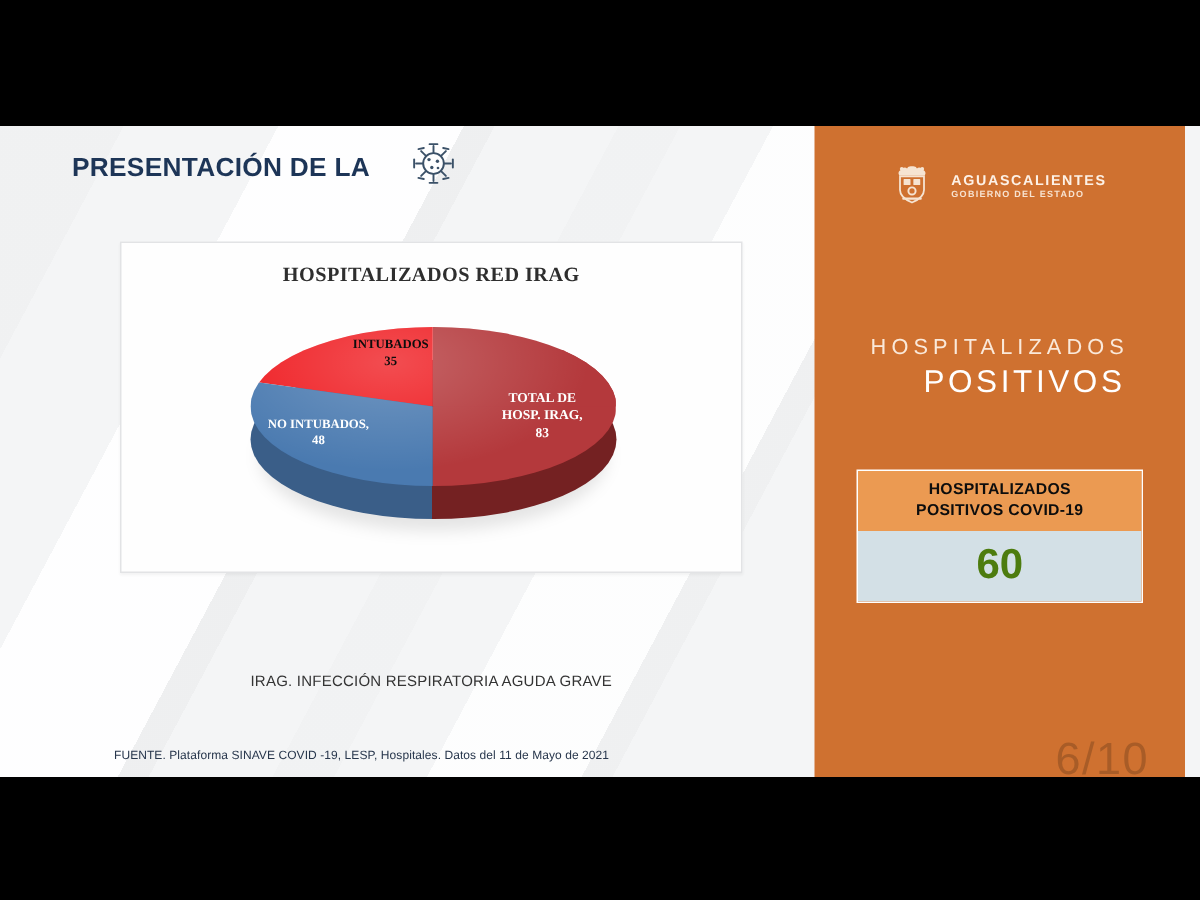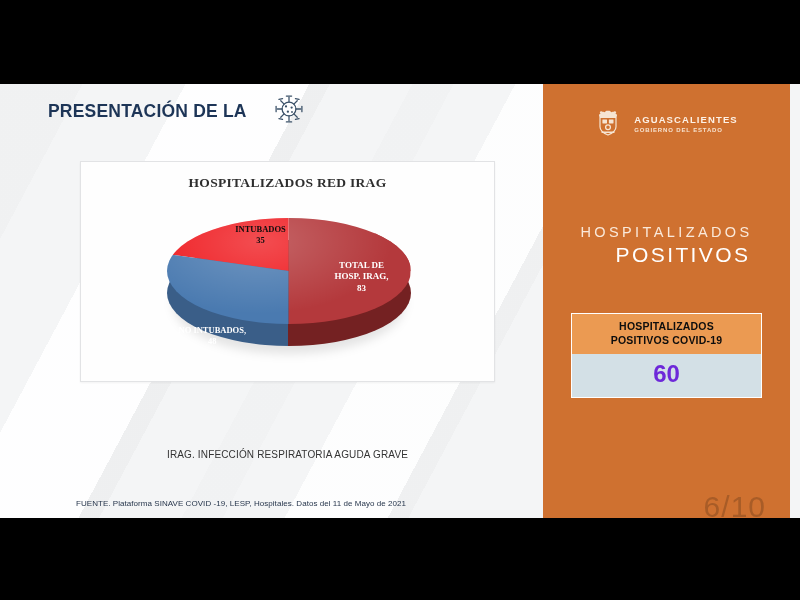--- a/index.html
+++ b/index.html
@@ -107,21 +107,21 @@
     position:absolute; text-align:center; line-height:1.25;
     font-weight:bold; white-space:nowrap;
   }
   #lbl-intubados {
     left:50%; top:14px; transform:translateX(-50%);
     margin-left:-28px;
     font-size:8.5px; color:#0d0d0d;
   }
   #lbl-nointubados {
     left:12px; top:67px;
-    font-size:8.5px; color:#ffffff;margin-top:48px;
+    font-size:8.5px; color:#ffffff;
   }
   #lbl-total {
     right:22px; top:50px;
     font-size:9px; color:#ffffff;
   }
 
   
   #chart-caption {
     position:absolute; left:80px; top:365px; width:415px;
     text-align:center;
@@ -175,21 +175,21 @@
     line-height:1.3;
   }
   #stat-card .card-head span {
     display:block; font-size:10.5px; font-weight:bold;
     letter-spacing:.2px; color:#0d0d0d;
   }
   #stat-card .card-value {
     background:#d3e0e6;
     padding:6px 0 9px;
     text-align:center;
-    font-size:24px; font-weight:bold; color:#6d28d9;
+    font-size:28px; font-weight:bold; color:#4d7c0f;
   }
 
   #page-number {
     position:absolute; right:24px; bottom:-6px;
     font-size:30px; font-weight:normal; letter-spacing:1px;
     color:#a85c27;
   }
   
   #right-gutter {
     position:absolute; left:790px; top:0; width:10px; height:434px;

